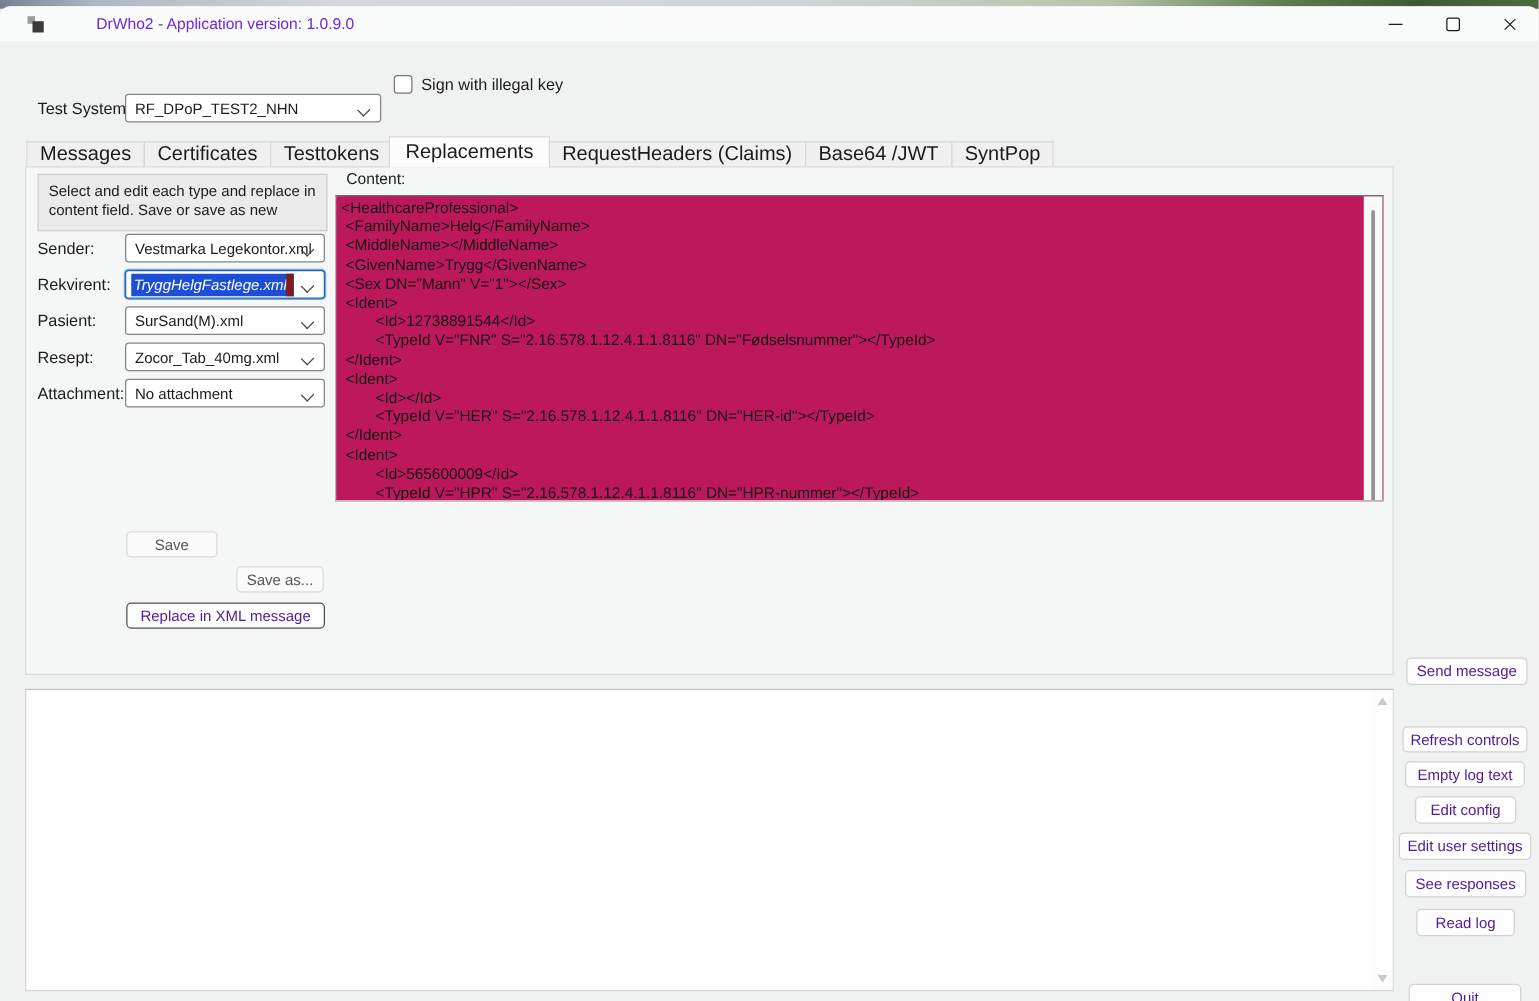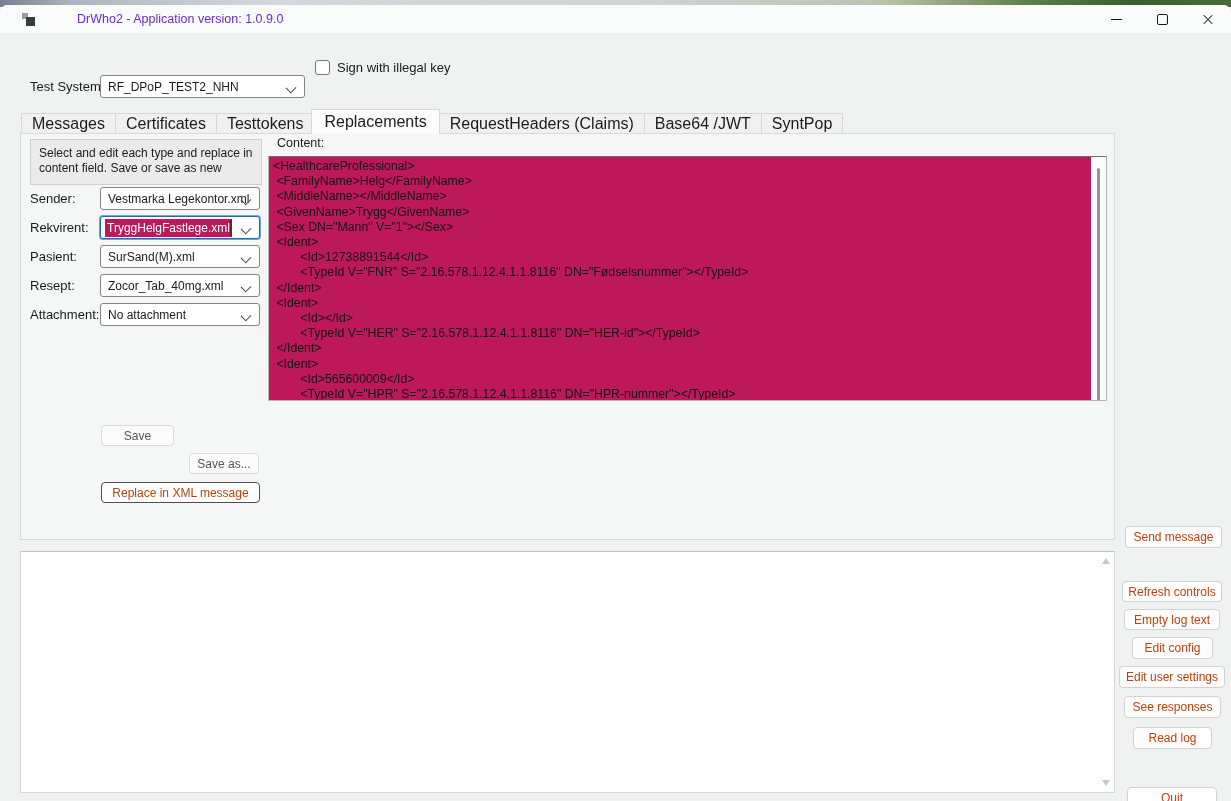--- a/index.html
+++ b/index.html
@@ -49,21 +49,21 @@
     position:absolute;height:23px;background:#fff;border:1px solid #848484;border-radius:3px;
     display:flex;align-items:center;box-sizing:border-box;
   }
   .combo .value{font-size:12px;color:#1b1b1b;padding-left:7px;white-space:nowrap;overflow:hidden;}
   .combo .chevron{
     position:absolute;right:9px;top:8px;width:7px;height:7px;
     border-left:1.4px solid #3f3f3f;border-bottom:1.4px solid #3f3f3f;
     transform:rotate(-45deg) scale(1,0.9);transform-origin:center;
   }
   .combo.focused{border:1px solid #2667b0;box-shadow:0 0 0 1px #6ea6db;}
-  .combo.focused .value{background:#be185d;color:#fff;padding:2px 0 2px 2px;margin-left:4px;border-right:2px solid #7f1d1d;}
+  .combo.focused .value{background:#1d4ed8;color:#fff;padding:2px 0 2px 2px;margin-left:4px;border-right:6px solid #7f1d1d;font-style:italic;}
 
   
   .tabs{position:absolute;left:21px;top:107px;display:flex;align-items:flex-end;height:22px;}
   .tab{
     box-sizing:border-box;height:21px;padding:0 10px;display:flex;align-items:center;justify-content:center;
     background:#f0f0f0;border:1px solid #d7d7d7;margin-right:-1px;
     font-size:16px;color:#1b1b1b;white-space:nowrap;
   }
   .tab.active{
     height:25px;background:#fcfcfc;border-bottom:none;position:relative;z-index:3;
@@ -75,21 +75,21 @@
   }
 
   
   .info-box{
     position:absolute;left:30px;top:134px;width:232px;height:46px;box-sizing:border-box;
     background:#ebebeb;border:1px solid #cfcfcf;padding:6px 0 0 8px;
     font-size:12px;line-height:15px;color:#1b1b1b;white-space:pre-line;z-index:2;
   }
   .btn{
     position:absolute;box-sizing:border-box;background:#fdfdfd;border:1px solid #d2d2d2;border-radius:4px;
-    font-size:12px;color:#c2410c;display:flex;align-items:center;justify-content:center;
+    font-size:12px;color:#4c1d95;display:flex;align-items:center;justify-content:center;
     font-family:"Liberation Sans","DejaVu Sans",sans-serif;white-space:nowrap;z-index:2;
   }
   .btn.dim{color:#555;border-color:#dadada;background:#fbfbfb;}
   .btn.default-btn{border:1px solid #4f4f4f;background:#fefefe;}
 
   
   .content-label{position:absolute;left:277px;top:131px;font-size:12.5px;color:#1b1b1b;z-index:2;}
   .content-box{
     position:absolute;left:268px;top:151px;width:839px;height:245px;box-sizing:border-box;
     background:#be185d;border:1px solid #b5b5b5;border-top-color:#6f6f6f;z-index:2;overflow:hidden;

